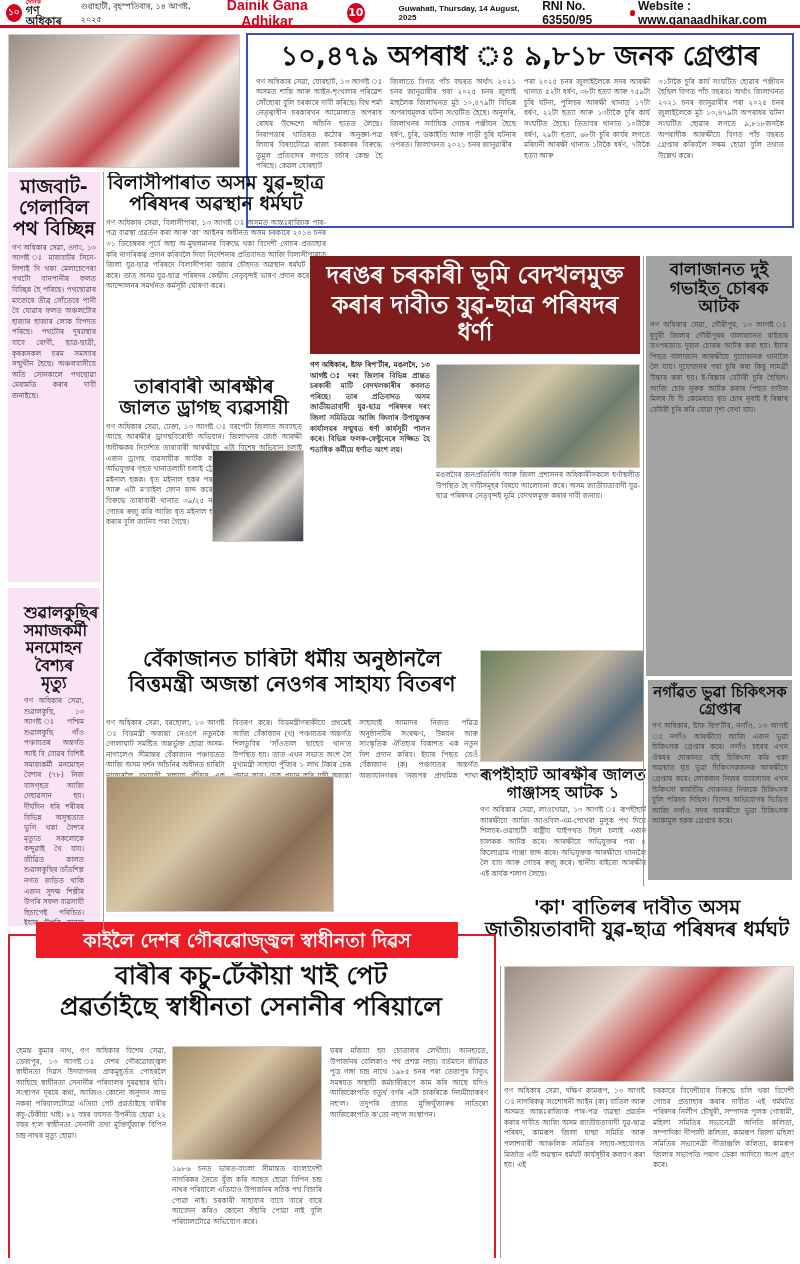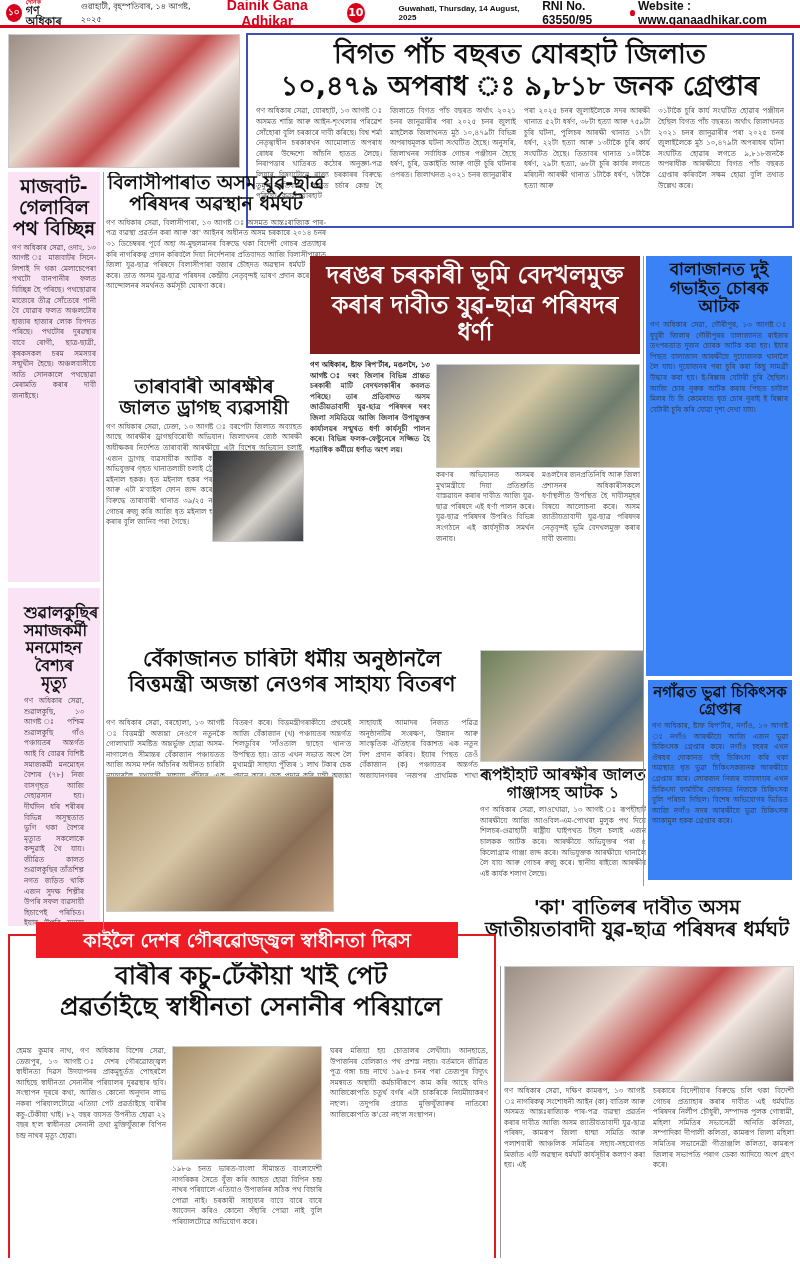--- a/index.html
+++ b/index.html
@@ -19,21 +19,21 @@
   .photo.dark { background: linear-gradient(135deg,#2c2f33,#6e6a66 40%,#d7d3cc 60%,#3c4046); }
   .photo.warm { background: linear-gradient(135deg,#a88f6b,#d7c6a5 40%,#8a6f56 70%,#caa98a); }
   .photo.street { background: linear-gradient(135deg,#8a8a8a,#d3c7a2 40%,#6e7d6e 70%,#c7b48f); }
   .photo.protest { background: linear-gradient(135deg,#9b8e85,#e7d8cf 35%,#c24b4b 55%,#f2e7e0 70%,#7a6d66); }
   .headline { font-weight: bold; text-align: center; line-height: 1.1; color: #111; }
   .body-text { font-size: 7.2px; line-height: 10.6px; color: #333; text-align: justify; }
   .body-text b { color: #111; }
   .cols { display: flex; gap: 8px; }
   .cols > div { flex: 1; }
   .pink-box { background: #fbe3f6; }
-  .blue-box { background: #3b82f6; }
+  .blue-box { background: #a3a3a3; }
   .framed-blue { border: 2px solid #3e4fb8; }
   .magenta-bar { background: #7f1d1d; color: #fff; }
   .red-bar { background: #ee1c25; color: #fff; }
   .red-frame { border: 2px solid #e01b22; }
   .rule { background: #999; }
 </style>
 </head>
 <body>
 
 <div class="abs masthead" style="overflow: hidden;">
@@ -49,21 +49,20 @@
   <div class="mast-rni">
     <span>RNI No. 63550/95</span>
     <span class="dot"></span>
     <span>Website : www.ganaadhikar.com</span>
   </div>
 </div>
 
 <div class="abs photo protest" style="left: 8px; top: 34px; width: 232px; height: 134px; overflow: hidden;"></div>
 
 <div class="abs framed-blue" style="left: 246px; top: 33px; width: 548px; height: 195px; padding: 4px 8px; overflow: hidden;">
-  <div class="headline" style="font-size:27px;">বিগত পাঁচ বছৰত যোৰহাট জিলাত</div>
   <div class="headline" style="font-size:27px;margin-top:2px;">১০,৪৭৯ অপৰাধ ঃ ৯,৮১৮ জনক গ্ৰেপ্তাৰ</div>
   <div class="cols" style="margin-top:6px;">
     <div class="body-text">গণ অধিকাৰ সেৱা, যোৰহাট, ১৩ আগষ্ট ঃ অসমত শান্তি আৰু আইন-শৃংখলাৰ পৰিৱেশ সোঁহোৰা বুলি চৰকাৰে দাবী কৰিছে। বিশ্ব শৰ্মা নেতৃত্বাধীন চৰকাৰখন আমোলাত অপৰাধ ৰোধৰ উদ্দেশ্যে আঁচনি হাতত লৈছে। নিৰাপত্তাৰ খাতিৰত কঠোৰ অনুজ্ঞা-পত্ৰ লিয়াৰ বিষয়টোৱে ৰাজ্য চৰকাৰৰ বিৰুদ্ধে তুমুল প্ৰতিবাদৰ লগতে চৰ্চাৰ কেন্দ্ৰ হৈ পৰিছে। কেৱল যোৰহাট</div>
     <div class="body-text">জিলাতে বিগত পাঁচ বছৰত অৰ্থাৎ ২০২১ চনৰ জানুৱাৰীৰ পৰা ২০২৫ চনৰ জুলাই মাহলৈক জিলাখনত মুঠ ১০,৪৭৯টা বিভিন্ন অপৰাধমূলক ঘটনা সংঘটিত হৈছে। অনুসৰি, জিলাখনৰ সৰ্বাধিক গোচৰ পঞ্জীয়ন হৈছে ধৰ্ষণ, চুৰি, ডকাইতি আৰু গাড়ী চুৰি ঘটনাৰ ওপৰত। জিলাখনত ২০২১ চনৰ জানুৱাৰীৰ</div>
     <div class="body-text">পৰা ২০২৫ চনৰ জুলাইলৈকে সদৰ আৰক্ষী থানাত ৫২টা ধৰ্ষণ, ৩৮টা হত্যা আৰু ৭৫৯টা চুৰি ঘটনা, পুলিচৰ আৰক্ষী থানাত ১৭টা ধৰ্ষণ, ২২টা হত্যা আৰু ১৩টাকৈ চুৰি কাৰ্য সংঘটিত হৈছে। তিতাবৰ থানাত ১০টাকৈ ধৰ্ষণ, ২৯টা হত্যা, ৬৮টা চুৰি কাৰ্যৰ লগতে মৰিয়নী আৰক্ষী থানাত ১টাকৈ ধৰ্ষণ, ৭টাকৈ হত্যা আৰু</div>
     <div class="body-text">৩১টাকৈ চুৰি কাৰ্য সংঘটিত হোৱাৰ পঞ্জীয়ন হৈছিল বিগত পাঁচ বছৰত। অৰ্থাৎ জিলাখনত ২০২১ চনৰ জানুৱাৰীৰ পৰা ২০২৫ চনৰ জুলাইলৈকে মুঠ ১০,৪৭৯টা অপৰাধৰ ঘটনা সংঘটিত হোৱাৰ লগতে ৯,৮১৮জনকৈ অপৰাধীক আৰক্ষীয়ে বিগত পাঁচ বছৰত গ্ৰেপ্তাৰ কৰিবলৈ সক্ষম হোৱা বুলি তথ্যত উল্লেখ কৰে।</div>
   </div>
 </div>
 
 <div class="abs pink-box" style="left: 8px; top: 172px; width: 92px; height: 410px; padding: 4px; overflow: hidden;">
@@ -96,21 +95,20 @@
 
 <div class="abs" style="left: 310px; top: 360px; width: 330px; height: 120px; overflow: hidden;">
   <div class="body-text" style="width:120px;font-weight:bold;">
     <b>গণ অধিকাৰ, ষ্টাফ ৰিপ'ৰ্টাৰ, মঙলদৈ, ১৩ আগষ্ট ঃ</b>
     <span>দৰং জিলাৰ বিভিন্ন প্ৰান্তত চৰকাৰী মাটি বেদখলকাৰীৰ কবলত পৰিছে। তাৰ প্ৰতিবাদত অসম জাতীয়তাবাদী যুৱ-ছাত্ৰ পৰিষদৰ দৰং জিলা সমিতিয়ে আজি জিলাৰ উপায়ুক্তৰ কাৰ্যালয়ৰ সন্মুখত ধৰ্ণা কাৰ্যসূচী পালন কৰে। বিভিন্ন ফলক-ফেষ্টুনেৰে সজ্জিত হৈ শতাধিক কৰ্মীয়ে ধৰ্ণাত অংশ লয়।</span>
   </div>
 </div>
 <div class="abs photo street" style="left: 436px; top: 364px; width: 204px; height: 104px; overflow: hidden;"></div>
 <div class="abs" style="left: 436px; top: 470px; width: 204px; height: 200px; overflow: hidden;">
   <div class="cols">
-    <div class="body-text">কৰণৰ অভিযানত অসমৰ মুখ্যমন্ত্ৰীয়ে দিয়া প্ৰতিশ্ৰুতি বাস্তৱায়ন কৰাৰ দাবীত আজি যুৱ-ছাত্ৰ পৰিষদে এই ধৰ্ণা পালন কৰে। যুৱ-ছাত্ৰ পৰিষদৰ উপৰিও বিভিন্ন সংগঠনে এই কাৰ্যসূচীক সমৰ্থন জনায়।</div>
     <div class="body-text">মঙলদৈৰ জনপ্ৰতিনিধি আৰু জিলা প্ৰশাসনৰ অধিকাৰীসকলে ধৰ্ণাস্থলীত উপস্থিত হৈ দাবীসমূহৰ বিষয়ে আলোচনা কৰে। অসম জাতীয়তাবাদী যুৱ-ছাত্ৰ পৰিষদৰ নেতৃবৃন্দই ভূমি বেদখলমুক্ত কৰাৰ দাবী জনায়।</div>
   </div>
 </div>
 
 <div class="abs pink-box" style="left: 8px; top: 588px; width: 92px; height: 338px; padding: 16px; overflow: hidden;">
   <div class="headline" style="font-size:16px;">শুৱালকুছিৰ সমাজকৰ্মী মনমোহন বৈশ্যৰ মৃত্যু</div>
   <div class="body-text" style="margin-top:4px;">গণ অধিকাৰ সেৱা, শুৱালকুছি, ১৩ আগষ্ট ঃ পশ্চিম শুৱালকুছি গাঁও পঞ্চায়তৰ অন্তৰ্গত আই বি বোৱৰ বিশিষ্ট সমাজকৰ্মী মনমোহন বৈশ্যৰ (৭৮) নিজ বাসগৃহত আজি দেহাৱসান হয়। দীৰ্ঘদিন ধৰি শৰীৰৰ বিভিন্ন অসুস্থতাত ভুগি থকা বৈশ্যৰ মৃত্যুত সকলোকে কন্দুৱাই থৈ যায়। জীৱিত কালত শুৱালকুছিৰ তাঁতশিল্প নগত জড়িত থাকি এজন সুদক্ষ শিল্পীৰ উপৰি সফল ব্যৱসায়ী হিচাপেই পৰিচিত। ইয়াৰ উপৰি সমাজ সংগঠক সত্ৰ-নামঘৰৰ সেৱক হিচাপে জীৱন নিৰ্বাহ কৰিছিল। মৃত্যুৰ সময়ত তেওঁ তিনিজন পুত্ৰ-বোৱাৰী, নাতি-নাতিনী, ইষ্ট-কুটুম্বক ইহ সংসাৰত এৰি যায়।</div>
 </div>
 
 <div class="abs" style="left: 106px; top: 648px; width: 372px; height: 66px; overflow: hidden;">

